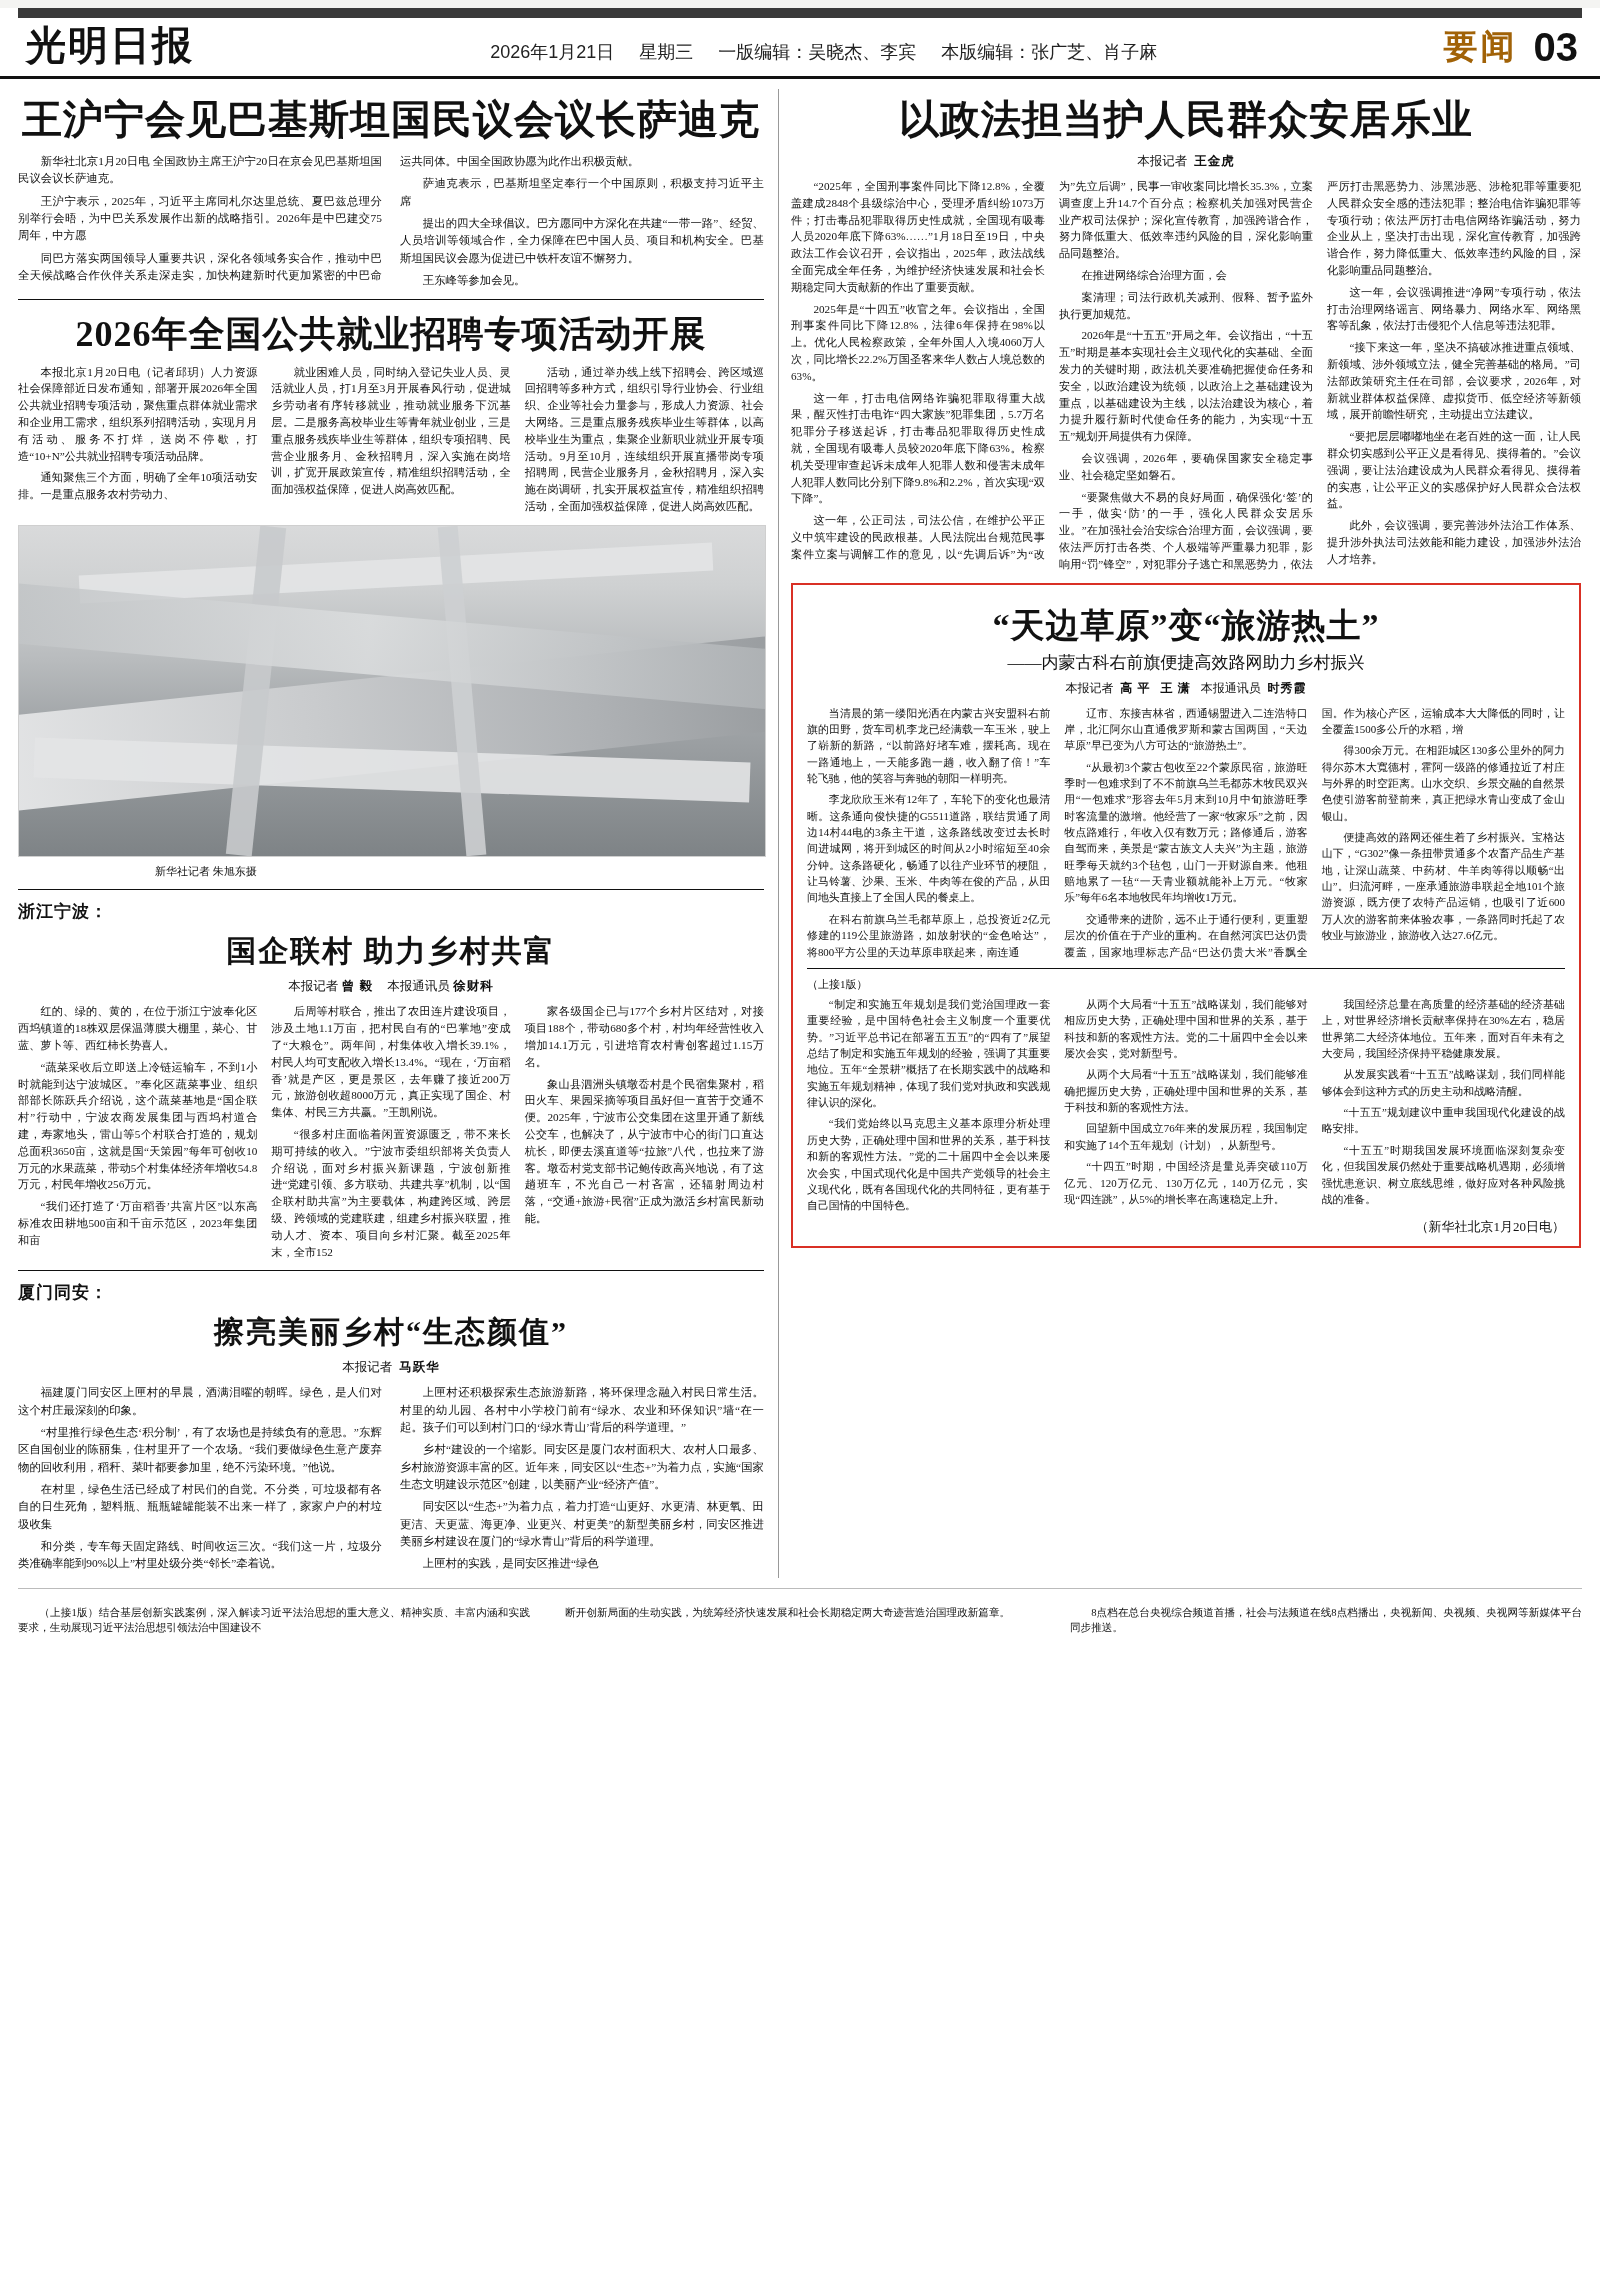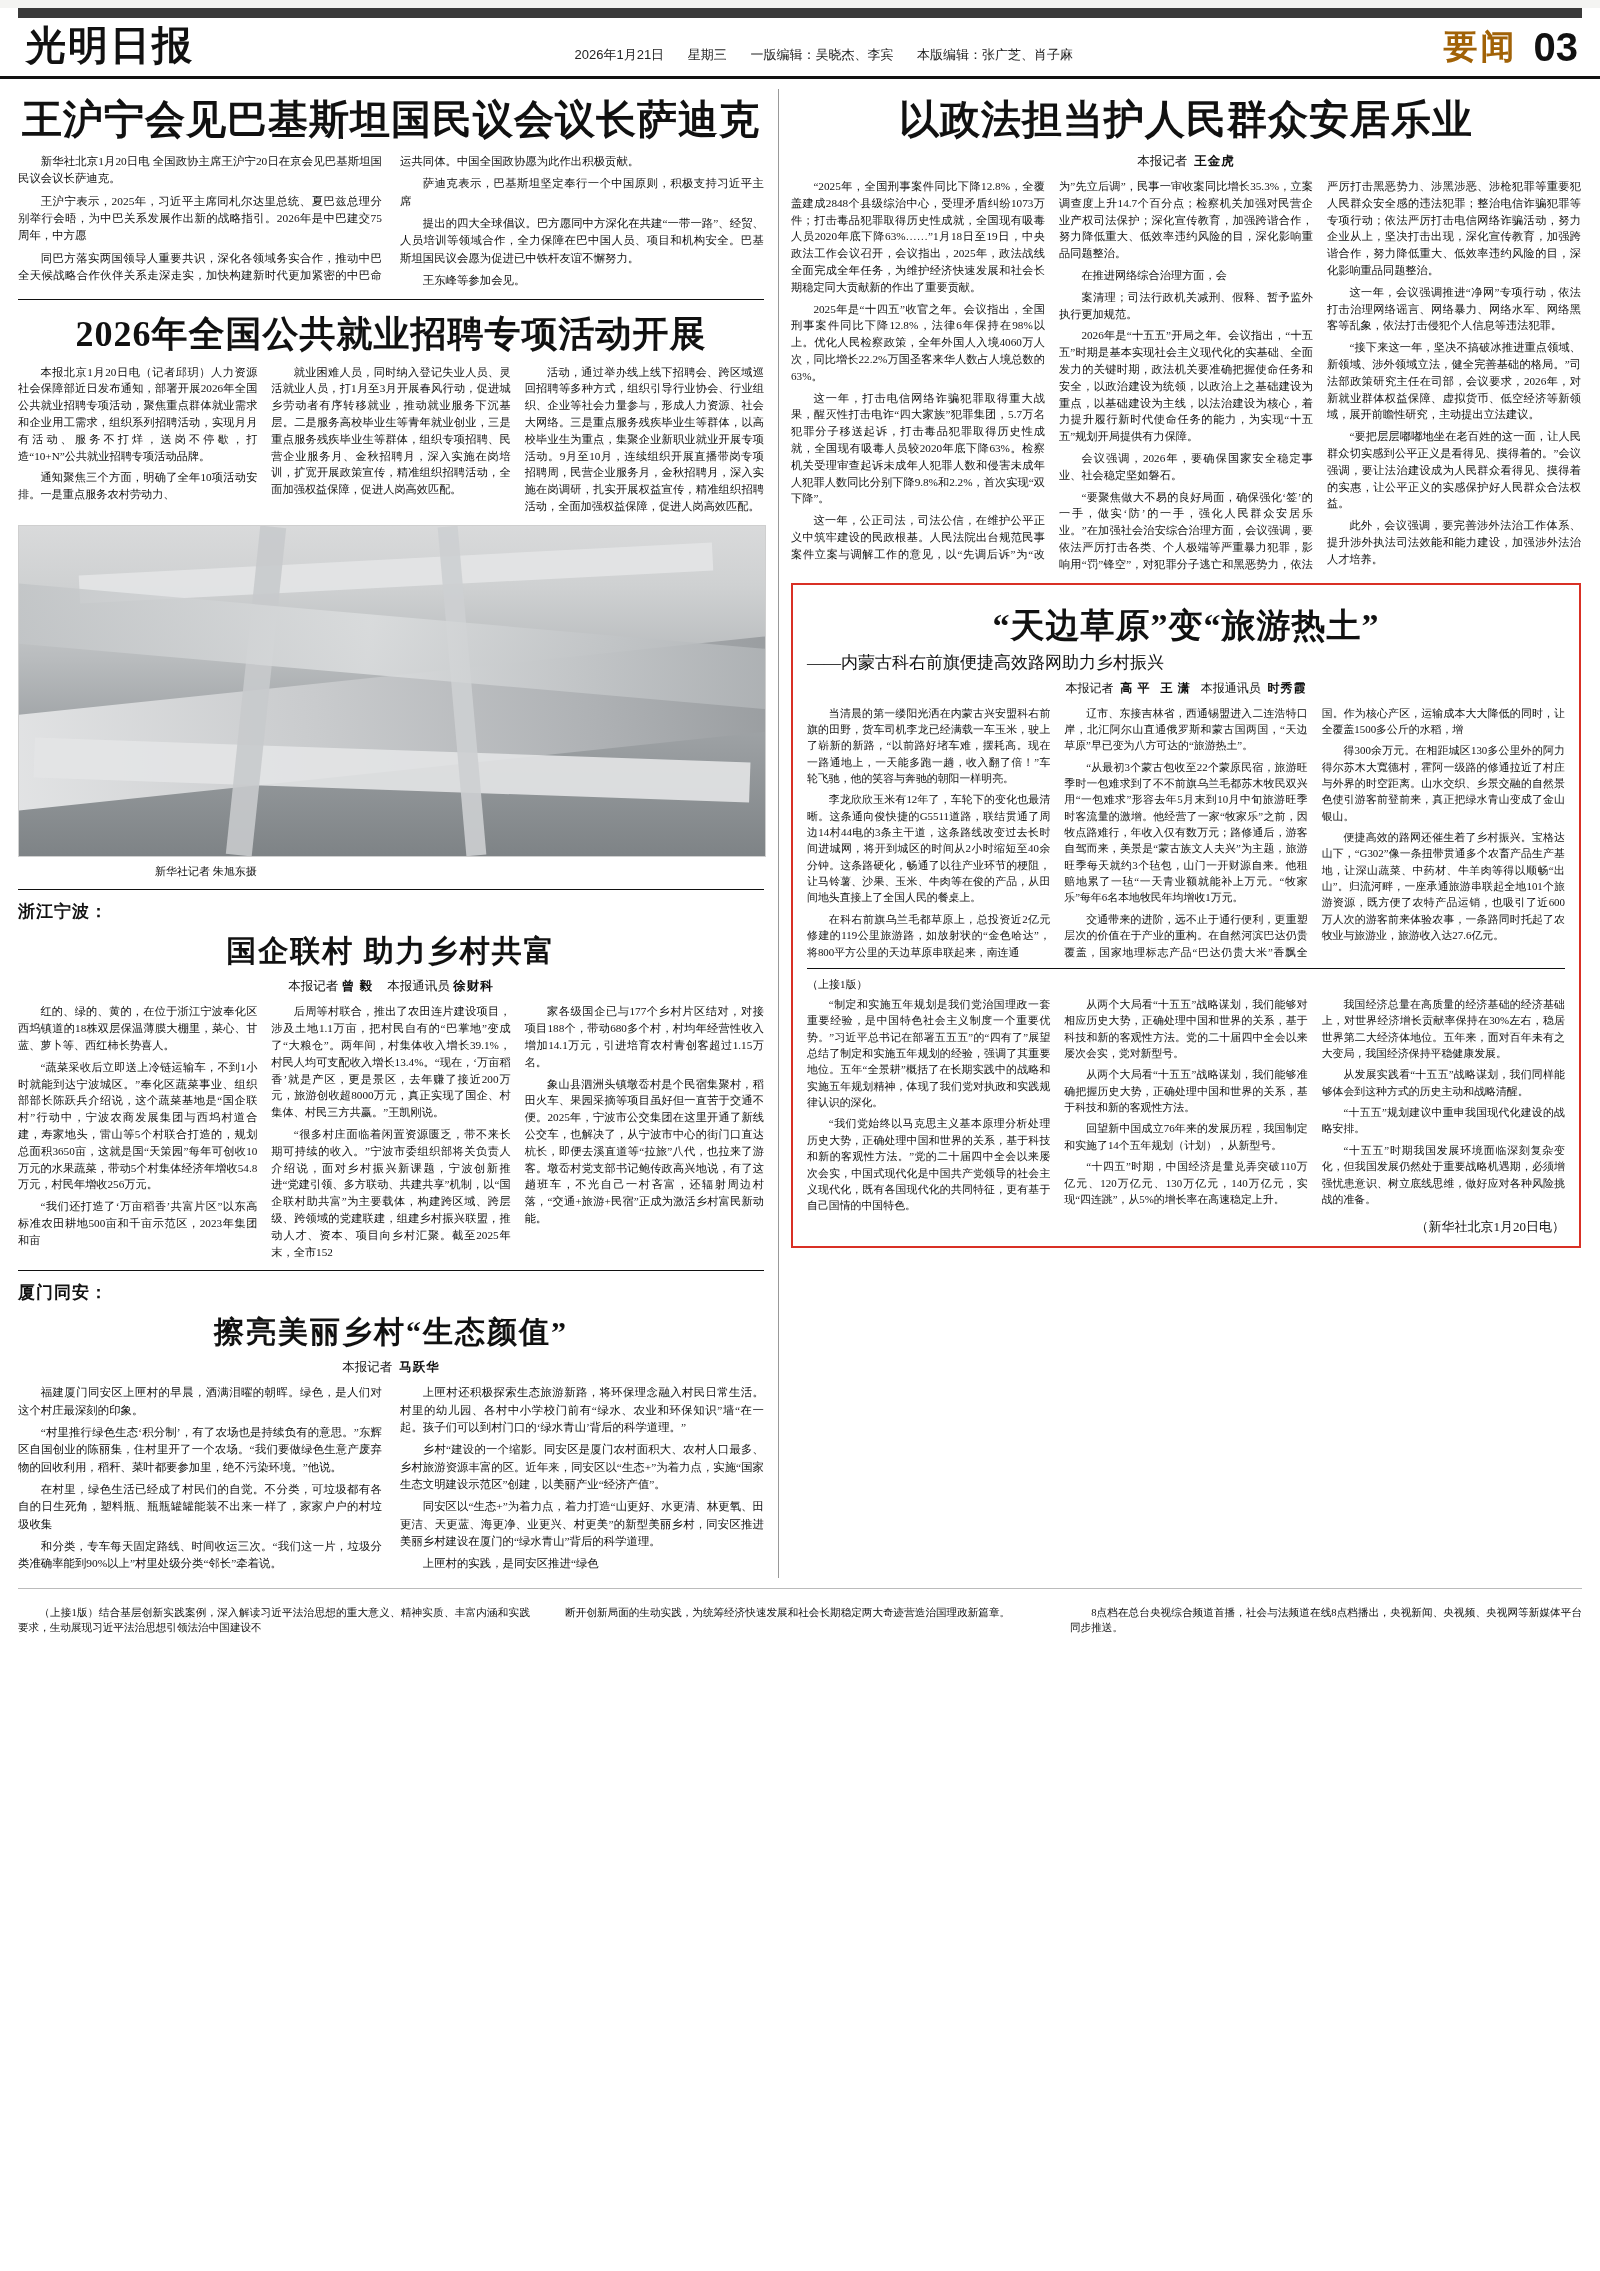--- a/index.html
+++ b/index.html
@@ -3,21 +3,21 @@
 <meta charset="utf-8">
 <style>
   html,body{margin:0;padding:0;background:#f4f4f2;}
   body{width:1600px;font-family:"Liberation Serif","DejaVu Serif",serif;color:#111;}
   .page{width:1600px;min-height:2271px;background:#fff;position:relative;padding:0;box-sizing:border-box;}
   .topbar{height:10px;background:#3a3a3a;margin:8px 18px 0 18px;}
   
   .masthead{display:flex;align-items:flex-end;justify-content:space-between;padding:6px 22px 4px 22px;border-bottom:3px solid #111;}
   .logo{font-family:"Liberation Serif",serif;font-weight:bold;font-size:40px;letter-spacing:2px;color:#111;
         padding:2px 10px 6px 4px;line-height:1;}
-  .mast-mid{flex:1;text-align:center;font-size:13px;color:#222;padding-bottom:8px;font-family:"Liberation Sans",sans-serif;}
+  .mast-mid{flex:1;text-align:center;font-size:18px;color:#222;padding-bottom:8px;font-family:"Liberation Sans",sans-serif;}
   .mast-mid span{margin:0 10px;}
   .mast-right{display:flex;align-items:flex-end;gap:16px;padding-bottom:2px;}
   .sec-title{font-size:34px;font-weight:bold;letter-spacing:3px;color:#a16207;}
   .page-no{font-size:40px;font-weight:bold;color:#111;font-family:"Liberation Sans",sans-serif;}
 
   .cols{display:flex;padding:0 18px;box-sizing:border-box;}
   .colL{width:760px;padding:0 14px 0 0;box-sizing:border-box;}
   .divider{width:1px;background:#999;margin:10px 12px 0 0;}
   .colR{width:790px;box-sizing:border-box;}
 
@@ -48,21 +48,21 @@
   .r1{left:8%;top:10%;width:85%;height:28px;transform:rotate(-3deg);}
   .r2{left:2%;top:68%;width:96%;height:40px;transform:rotate(2deg);}
   .r3{left:30%;top:0;width:26px;height:100%;transform:rotate(6deg);background:#c8cacc;}
   .r4{left:58%;top:0;width:20px;height:100%;transform:rotate(-5deg);background:#cdcfd1;}
   .caption{font-size:11px;line-height:1.5;text-align:justify;margin:4px 0 0;}
   .cap-credit{text-align:right;font-size:11px;line-height:1.5;margin-top:2px;}
 
   
   .feature{border:2px solid #d93025;padding:14px 14px 10px;margin:10px 0 0;box-sizing:border-box;}
   .feature h1{font-size:34px;font-weight:bold;text-align:center;margin:4px 0 2px;letter-spacing:1px;}
-  .feature .sub{font-size:17px;margin:2px 0 6px;}
+  .feature .sub{font-size:17px;text-align:center;margin:2px 0 6px;}
   .feature .byline{font-size:12px;}
   .feature .cols3{column-count:3;column-gap:14px;font-size:10.9px;line-height:1.5;text-align:justify;}
   .feature .cols3 p{margin:0 0 5px;text-indent:2em;}
   .cont-label{font-size:11px;margin:8px 0 4px;}
   .sep{border-top:1px solid #111;margin:8px 0 6px;}
   .end-right{text-align:right;font-size:13px;margin-top:4px;}
   .footer-note{font-size:10.6px;line-height:1.5;text-align:justify;column-count:3;column-gap:14px;padding:6px 0 12px;}
   .footer-note p{margin:0 0 4px;text-indent:2em;}
 </style>
 </head>

